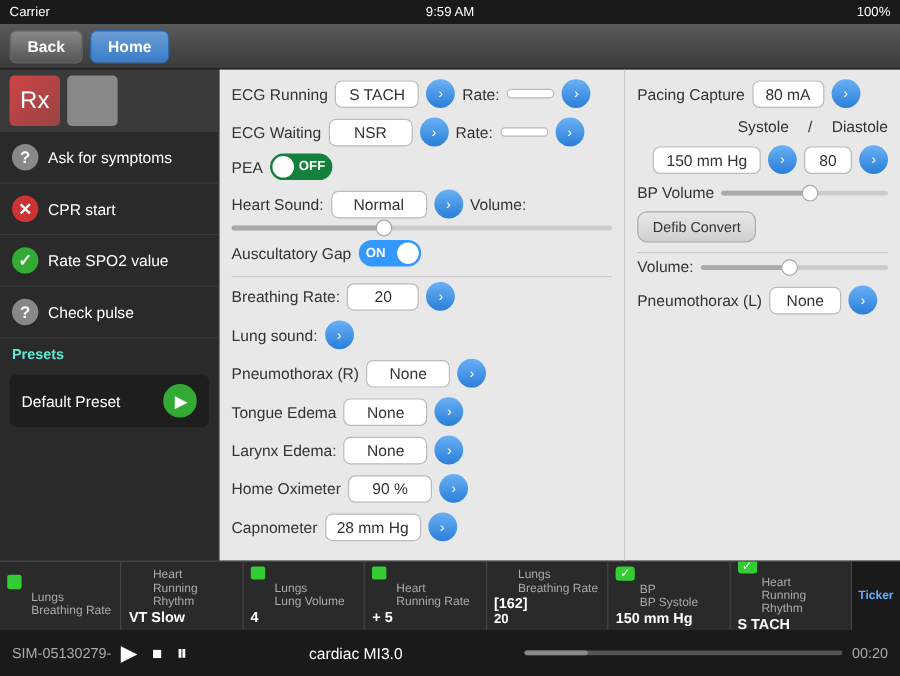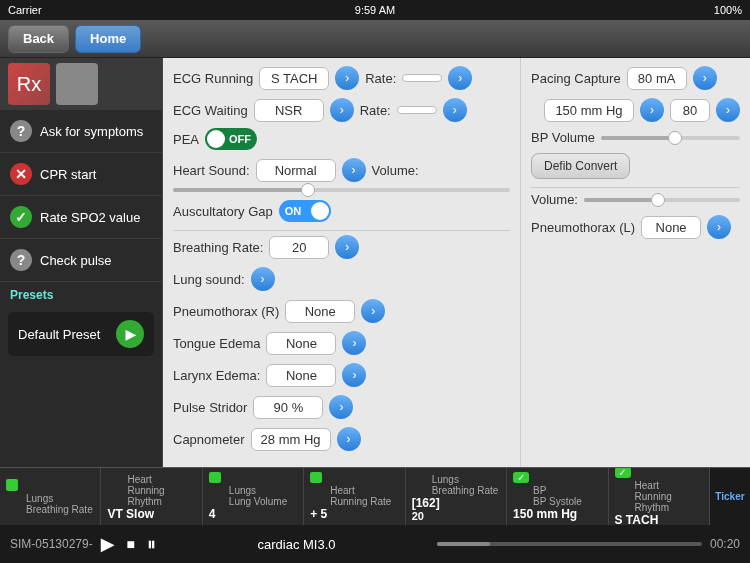--- a/index.html
+++ b/index.html
@@ -23,21 +23,21 @@
       background: linear-gradient(to bottom, #888, #555); color: #fff;
       font-size: 13px; font-weight: bold; cursor: pointer;
     }
     .nav-btn.home { background: linear-gradient(to bottom, #6a9ed4, #3a7bc8); border-color: #2a6aaa; }
 
     
     .main-layout { display: flex; height: calc(563px - 20px - 38px - 58px - 38px); }
 
     
     .sidebar {
-      width: 163px; background: #2a2a2a; border-right: 1px solid #444;
+      width: 183px; background: #2a2a2a; border-right: 1px solid #444;
       display: flex; flex-direction: column;
     }
     .sidebar-avatar { height: 52px; background: #3a3a3a; display: flex; align-items: center; padding: 4px 8px; gap: 6px; }
     .avatar-img { width: 42px; height: 42px; background: linear-gradient(135deg, #c44, #944); border-radius: 4px; display: flex; align-items: center; justify-content: center; font-size: 20px; color: #fff; }
 
     .menu-item {
       display: flex; align-items: center; gap: 8px; padding: 10px 10px;
       border-bottom: 1px solid #3a3a3a; cursor: pointer; color: #fff;
     }
     .menu-icon { width: 22px; height: 22px; border-radius: 50%; display: flex; align-items: center; justify-content: center; font-size: 14px; font-weight: bold; flex-shrink: 0; }
@@ -227,41 +227,46 @@
       <div class="blue-arrow">›</div>
     </div>
 
     <div class="row">
       <span class="label">Larynx Edema:</span>
       <div class="value-box" style="min-width:70px;">None</div>
       <div class="blue-arrow">›</div>
     </div>
 
     <div class="row">
-      <span class="label">Pulse Stridor</span>
+      <span class="label">Home Oximeter</span>
       <div class="value-box" style="min-width:70px;">90 %</div>
       <div class="blue-arrow">›</div>
     </div>
 
     <div class="row">
       <span class="label">Capnometer</span>
       <div class="value-box" style="min-width:80px;">28 mm Hg</div>
       <div class="blue-arrow">›</div>
     </div>
 
   </div>
 
   <div class="right-panel">
 
     <div class="row">
       <span class="label">Pacing Capture</span>
       <div class="value-box" style="min-width:60px;">80 mA</div>
       <div class="blue-arrow">›</div>
     </div>
 
+    <div class="row" style="justify-content:flex-end;gap:16px;">
+      <span class="label">Systole</span>
+      <span class="label">/</span>
+      <span class="label">Diastole</span>
+    </div>
 
     <div class="row" style="justify-content:flex-end;gap:6px;">
       <div class="value-box" style="min-width:90px;">150 mm Hg</div>
       <div class="blue-arrow">›</div>
       <div class="value-box" style="min-width:40px;">80</div>
       <div class="blue-arrow">›</div>
     </div>
 
     <div class="row">
       <span class="label">BP Volume</span>

